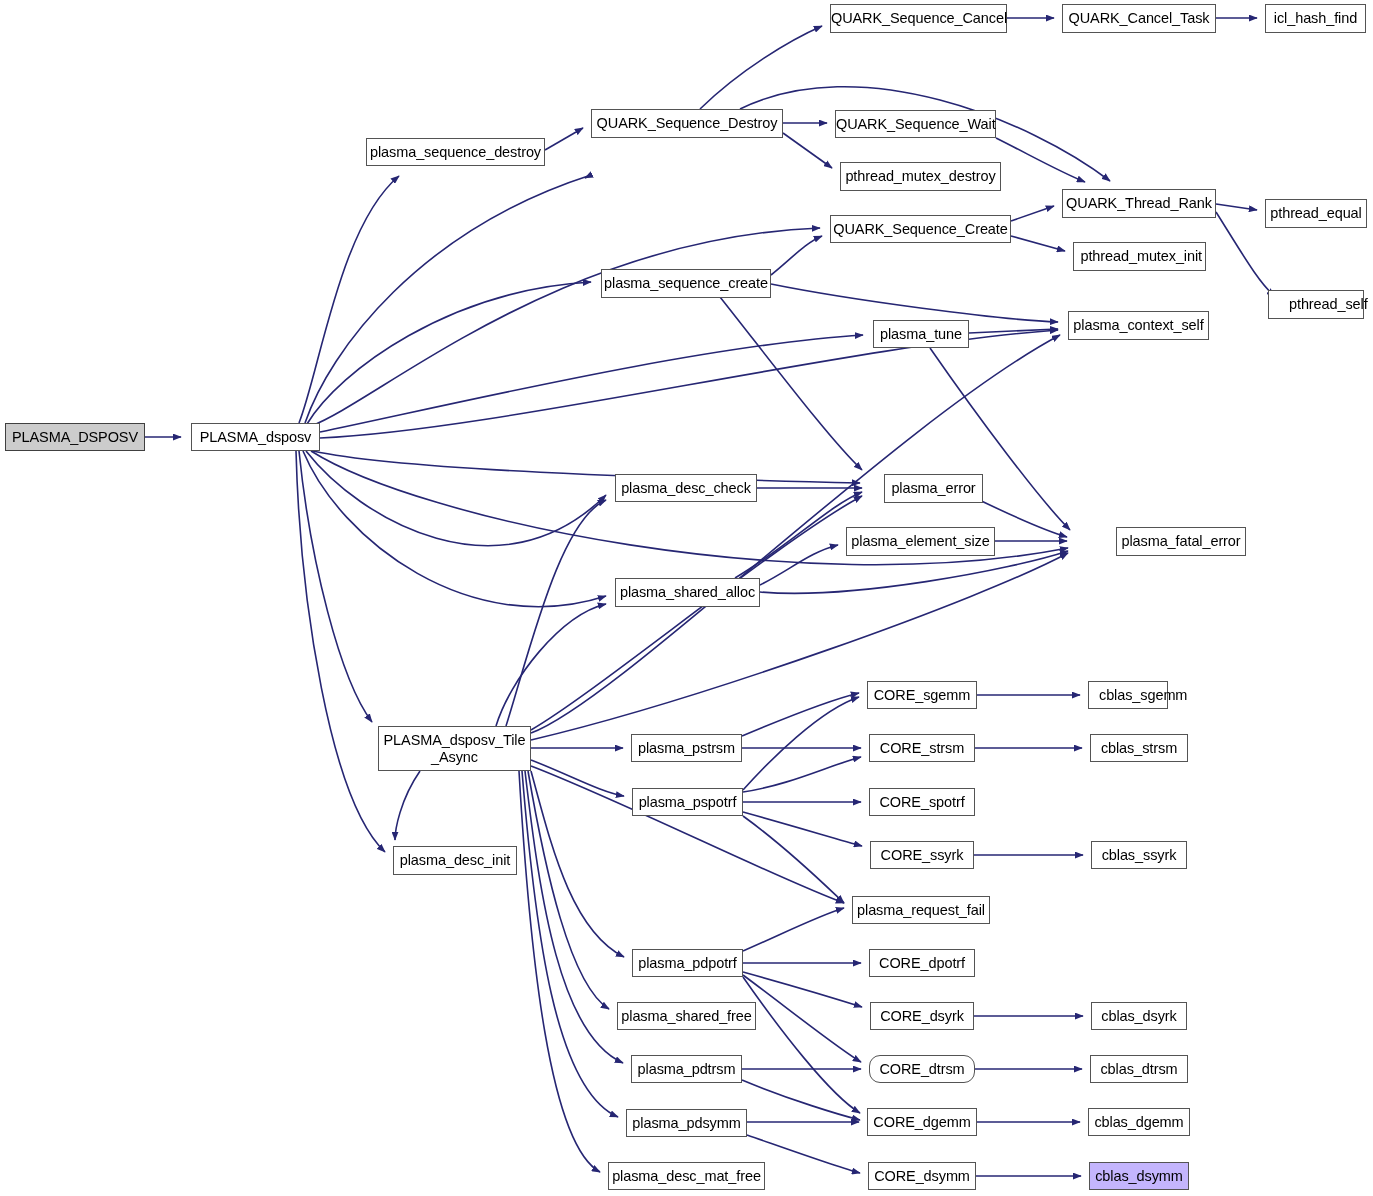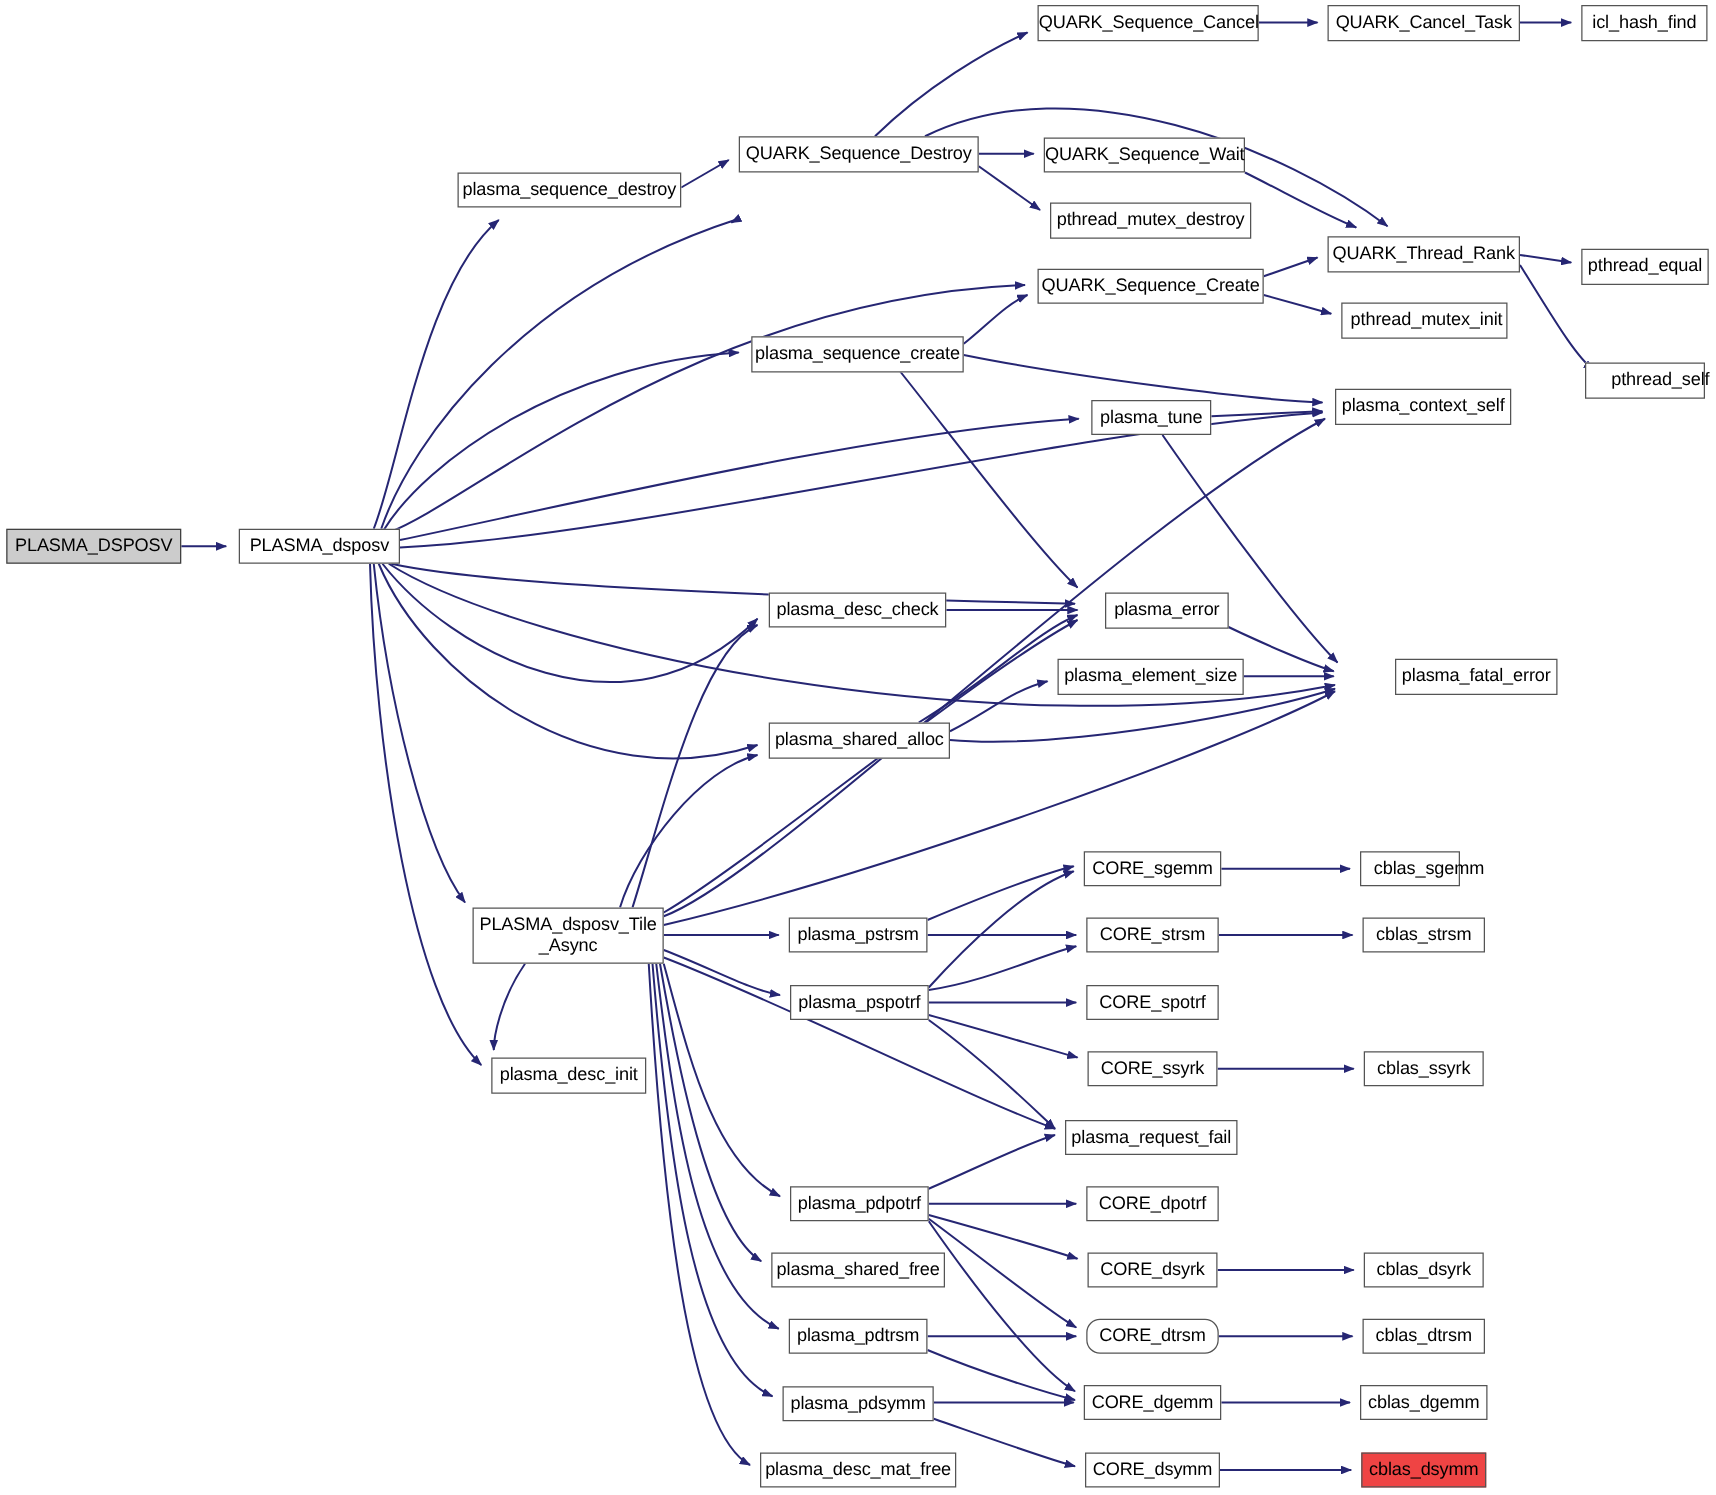--- a/index.html
+++ b/index.html
@@ -160,15 +160,15 @@
       <div class="node" style="left: 870px; top: 1002px; width: 104px; height: 28px; background: rgb(255, 255, 255); border-color: rgb(84, 84, 84);"><span class="lbl">CORE_dsyrk</span></div>
       <div class="node" style="left: 1091px; top: 1002px; width: 96px; height: 28px; background: rgb(255, 255, 255); border-color: rgb(84, 84, 84);"><span class="lbl">cblas_dsyrk</span></div>
       <div class="node" style="left: 631px; top: 1055px; width: 111px; height: 28px; background: rgb(255, 255, 255); border-color: rgb(84, 84, 84);"><span class="lbl">plasma_pdtrsm</span></div>
       <div class="node" style="left: 869px; top: 1055px; width: 106px; height: 28px; background: rgb(255, 255, 255); border-color: rgb(84, 84, 84); border-radius: 11px;"><span class="lbl">CORE_dtrsm</span></div>
       <div class="node" style="left: 1090px; top: 1055px; width: 98px; height: 28px; background: rgb(255, 255, 255); border-color: rgb(84, 84, 84);"><span class="lbl">cblas_dtrsm</span></div>
       <div class="node" style="left: 626px; top: 1109px; width: 121px; height: 28px; background: rgb(255, 255, 255); border-color: rgb(84, 84, 84);"><span class="lbl">plasma_pdsymm</span></div>
       <div class="node" style="left: 867px; top: 1108px; width: 110px; height: 28px; background: rgb(255, 255, 255); border-color: rgb(84, 84, 84);"><span class="lbl">CORE_dgemm</span></div>
       <div class="node" style="left: 1088px; top: 1108px; width: 102px; height: 28px; background: rgb(255, 255, 255); border-color: rgb(84, 84, 84);"><span class="lbl">cblas_dgemm</span></div>
       <div class="node" style="left: 608px; top: 1162px; width: 157px; height: 28px; background: rgb(255, 255, 255); border-color: rgb(84, 84, 84);"><span class="lbl">plasma_desc_mat_free</span></div>
       <div class="node" style="left: 868px; top: 1162px; width: 108px; height: 28px; background: rgb(255, 255, 255); border-color: rgb(84, 84, 84);"><span class="lbl">CORE_dsymm</span></div>
-      <div class="node" style="left: 1089px; top: 1162px; width: 100px; height: 28px; background: #ef4444; border-color: rgb(84, 84, 84);"><span class="lbl">cblas_dsymm</span></div>
+      <div class="node" style="left: 1089px; top: 1162px; width: 100px; height: 28px; background: #c4b5fd; border-color: rgb(84, 84, 84);"><span class="lbl">cblas_dsymm</span></div>
     </div>
 </div>
 
 </body></html>

